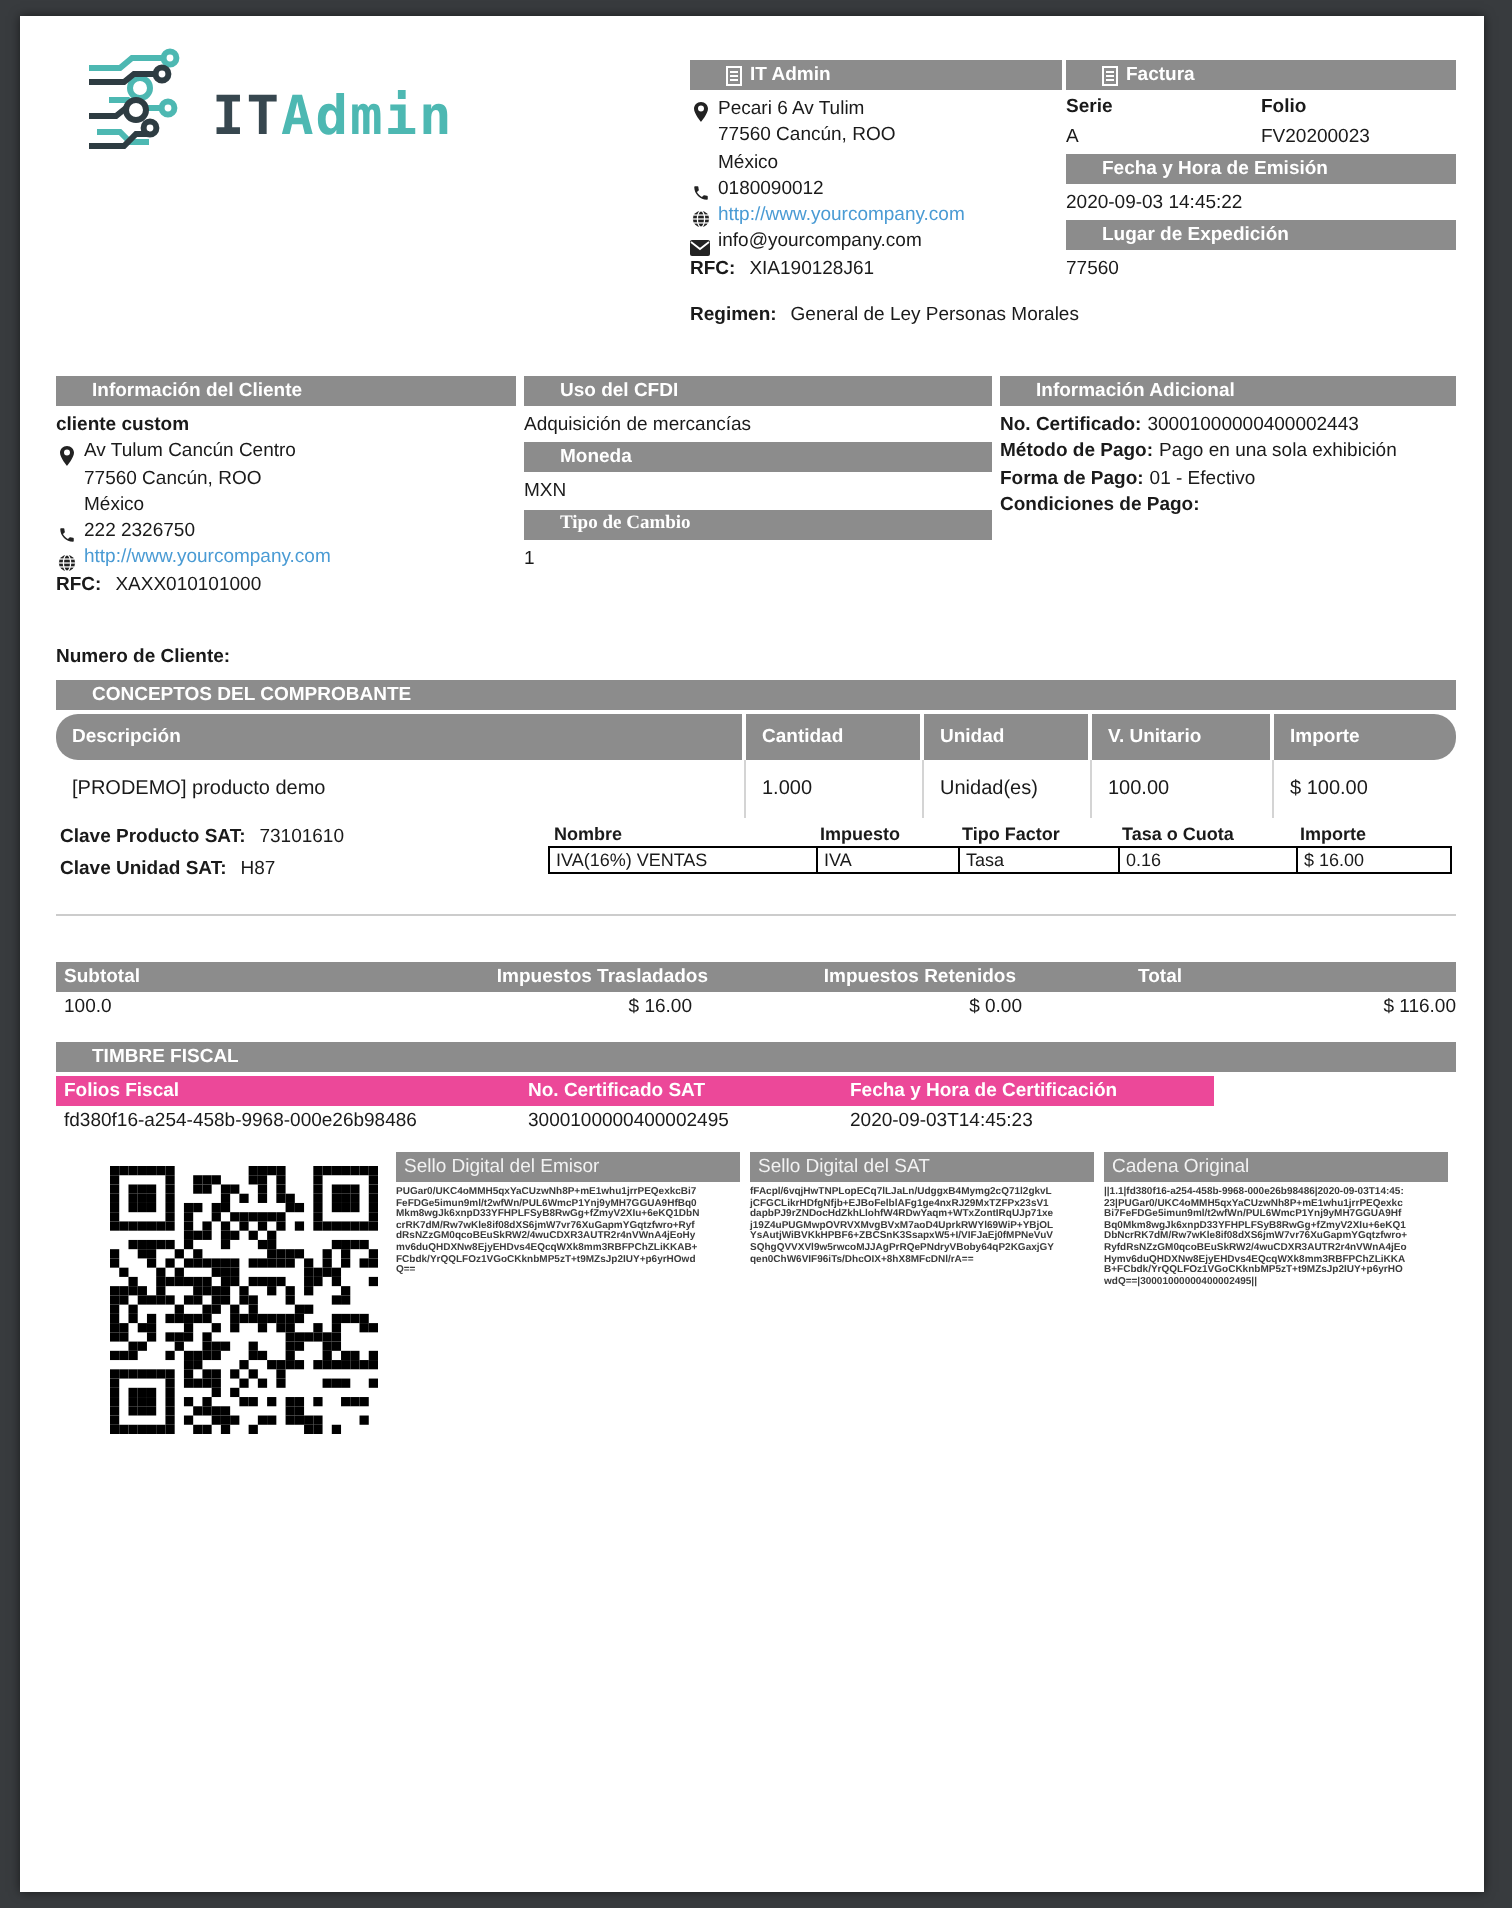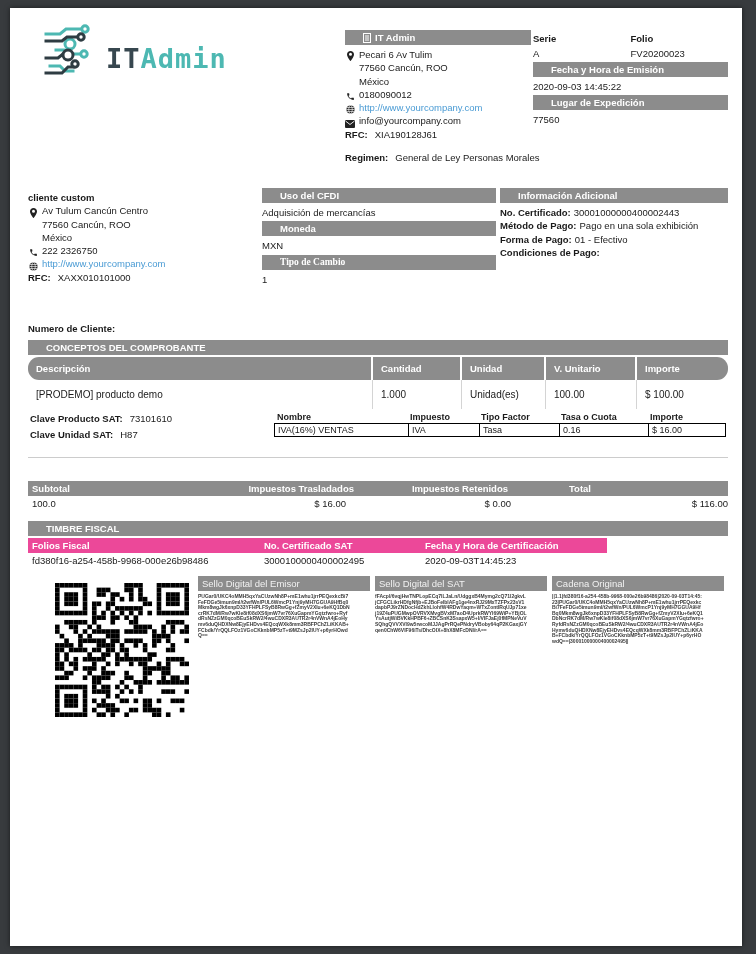--- a/index.html
+++ b/index.html
@@ -163,36 +163,46 @@
       <span class="lbl">RFC:</span>
       <span>XIA190128J61</span>
     </div>
     <div class="line regimen">
       <span class="lbl">Regimen:</span>
       <span>General de Ley Personas Morales</span>
     </div>
   </div>
 
   <div class="abs invmeta">
+    <div class="gbar">
+      <svg width="8" height="10" viewBox="0 0 8 10">
+          <rect x="0.5" y="0.5" width="7" height="9" fill="none" stroke="#fff"></rect>
+          <line x1="2" y1="3" x2="6" y2="3" stroke="#fff"></line>
+          <line x1="2" y1="5" x2="6" y2="5" stroke="#fff"></line>
+          <line x1="2" y1="7" x2="6" y2="7" stroke="#fff"></line>
+        </svg>
+      <span>Factura</span>
+    </div>
     <div class="sf-row">
       <b>Serie</b>
       <b>Folio</b>
     </div>
     <div class="sf-row">
       <span>A</span>
       <span>FV20200023</span>
     </div>
     <div class="gbar" style="margin-top:2px;">Fecha y Hora de Emisión</div>
     <div class="line mt2">2020-09-03 14:45:22</div>
     <div class="gbar" style="margin-top:2px;">Lugar de Expedición</div>
     <div class="line mt2">77560</div>
   </div>
 
   <div class="abs client-row">
     <div class="ccol1">
+      <div class="gbar">Información del Cliente</div>
       <div class="line mt2" style="font-weight:bold;">cliente custom</div>
       <div class="line">
         <span class="ic">
             <svg width="7" height="10" viewBox="0 0 7 10">
               <path d="M3.5 0 C1.5 0 0 1.5 0 3.4 C0 5.8 3.5 10 3.5 10 C3.5 10 7 5.8 7 3.4 C7 1.5 5.5 0 3.5 0 Z M3.5 4.8 A1.5 1.5 0 1 1 3.5 1.8 A1.5 1.5 0 0 1 3.5 4.8 Z" fill="#222"></path>
             </svg>
           </span>
         <span>Av Tulum Cancún Centro</span>
       </div>
       <div class="line indent">77560 Cancún, ROO</div>

